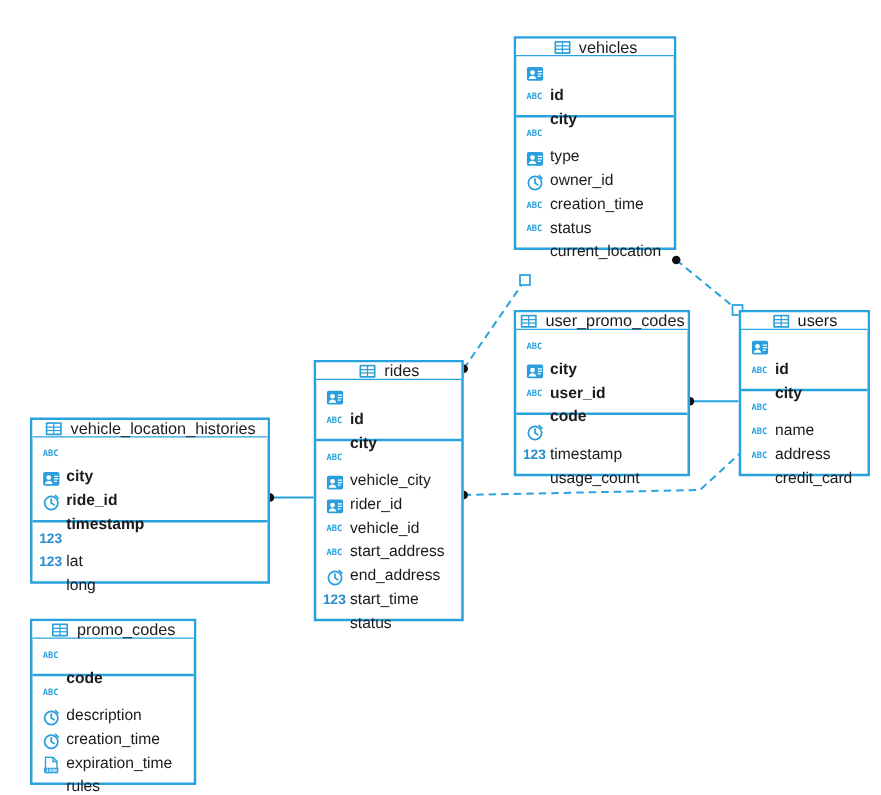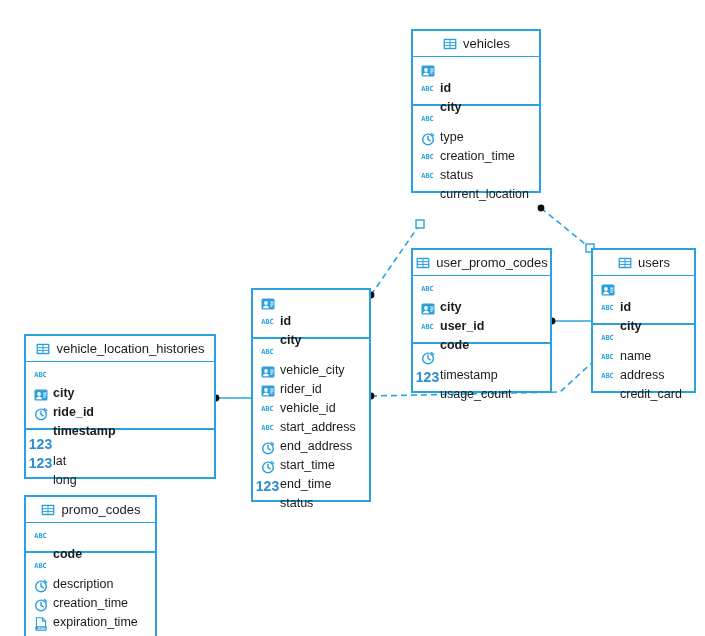--- a/index.html
+++ b/index.html
@@ -27,21 +27,21 @@
   }
   .entity {
     position: absolute;
     box-sizing: border-box;
     background: #ffffff;
     border: 2px solid #29a3df;
     z-index: 2;
   }
   .entity-header {
     box-sizing: border-box;
-    height: 26px;
+    height: 14px;
     display: flex;
     align-items: center;
     justify-content: center;
     gap: 6px;
     border-bottom: 1px solid #29a3df;
     background: #ffffff;
     padding: 0 4px;
   }
   .entity-title {
     font-size: 13px;
@@ -87,21 +87,21 @@
     font-family: "DejaVu Sans Mono", monospace;
     font-size: 7px;
     font-weight: bold;
     color: #29a3df;
     letter-spacing: 0px;
     line-height: 1;
     text-align: center;
   }
   .ic-num {
     font-family: "Liberation Sans", sans-serif;
-    font-size: 14px;
+    font-size: 11px;
     font-weight: bold;
     color: #2a8fd0;
     line-height: 1;
   }
 </style>
 </head>
 <body>
 
 <div id="canvas">
   <svg id="edges" viewBox="0 0 705 636" width="705" height="636">
@@ -164,20 +164,33 @@
         </div>
       </div>
       <div class="field-group">
         <div class="field">
           <span class="ic ic-abc">ABC</span>
           <span class="field-label">type</span>
         </div>
         <div class="field">
           <span class="ic">
             <svg width="14" height="14" viewBox="0 0 14 14">
+              <rect x="0.5" y="1.5" width="13" height="11" rx="1.5" fill="#2a9fdc"></rect>
+              <circle cx="5" cy="6" r="1.9" fill="#ffffff"></circle>
+              <path d="M1.9 11.2c0.4-1.8 1.7-2.6 3.1-2.6s2.7 0.8 3.1 2.6z" fill="#ffffff"></path>
+              <rect x="9.2" y="4.6" width="3.4" height="1" fill="#ffffff"></rect>
+              <rect x="9.2" y="6.6" width="3.4" height="1" fill="#ffffff"></rect>
+              <rect x="9.2" y="8.6" width="2.4" height="1" fill="#ffffff"></rect>
+            </svg>
+          </span>
+          <span class="field-label">owner_id</span>
+        </div>
+        <div class="field">
+          <span class="ic">
+            <svg width="14" height="14" viewBox="0 0 14 14">
               <circle cx="7" cy="7.4" r="5.3" fill="none" stroke="#2a9fdc" stroke-width="1.4"></circle>
               <path d="M7 4.2V7.4l2.3 1.5" fill="none" stroke="#2a9fdc" stroke-width="1.4" stroke-linecap="round"></path>
               <path d="M10.4 1.4l2.2 2.2" stroke="#2a9fdc" stroke-width="1.4" stroke-linecap="round"></path>
             </svg>
           </span>
           <span class="field-label">creation_time</span>
         </div>
         <div class="field">
           <span class="ic ic-abc">ABC</span>
           <span class="field-label">status</span>
@@ -286,20 +299,34 @@
           <span class="ic ic-abc">ABC</span>
           <span class="field-label">address</span>
         </div>
         <div class="field">
           <span class="ic ic-abc">ABC</span>
           <span class="field-label">credit_card</span>
         </div>
       </div>
     </div>
     <div class="entity" style="left: 251px; top: 288px; width: 120px;">
+      <div class="entity-header">
+        <span class="ic">
+          <svg width="14" height="14" viewBox="0 0 14 14">
+            <rect x="0.6" y="1.8" width="12.8" height="10.4" rx="0.8" fill="#2a9fdc"></rect>
+            <rect x="1.9" y="3.1" width="4.6" height="2.1" fill="#ffffff"></rect>
+            <rect x="7.5" y="3.1" width="4.6" height="2.1" fill="#ffffff"></rect>
+            <rect x="1.9" y="6.2" width="4.6" height="1.7" fill="#ffffff"></rect>
+            <rect x="7.5" y="6.2" width="4.6" height="1.7" fill="#ffffff"></rect>
+            <rect x="1.9" y="8.9" width="4.6" height="1.9" fill="#ffffff"></rect>
+            <rect x="7.5" y="8.9" width="4.6" height="1.9" fill="#ffffff"></rect>
+          </svg>
+        </span>
+        <span class="entity-title">rides</span>
+      </div>
       <div class="field-group keys">
         <div class="field key">
           <span class="ic">
             <svg width="14" height="14" viewBox="0 0 14 14">
               <rect x="0.5" y="1.5" width="13" height="11" rx="1.5" fill="#2a9fdc"></rect>
               <circle cx="5" cy="6" r="1.9" fill="#ffffff"></circle>
               <path d="M1.9 11.2c0.4-1.8 1.7-2.6 3.1-2.6s2.7 0.8 3.1 2.6z" fill="#ffffff"></path>
               <rect x="9.2" y="4.6" width="3.4" height="1" fill="#ffffff"></rect>
               <rect x="9.2" y="6.6" width="3.4" height="1" fill="#ffffff"></rect>
               <rect x="9.2" y="8.6" width="2.4" height="1" fill="#ffffff"></rect>
@@ -353,30 +380,20 @@
         </div>
         <div class="field">
           <span class="ic">
             <svg width="14" height="14" viewBox="0 0 14 14">
               <circle cx="7" cy="7.4" r="5.3" fill="none" stroke="#2a9fdc" stroke-width="1.4"></circle>
               <path d="M7 4.2V7.4l2.3 1.5" fill="none" stroke="#2a9fdc" stroke-width="1.4" stroke-linecap="round"></path>
               <path d="M10.4 1.4l2.2 2.2" stroke="#2a9fdc" stroke-width="1.4" stroke-linecap="round"></path>
             </svg>
           </span>
           <span class="field-label">start_time</span>
-        </div>
-        <div class="field">
-          <span class="ic">
-            <svg width="14" height="14" viewBox="0 0 14 14">
-              <circle cx="7" cy="7.4" r="5.3" fill="none" stroke="#2a9fdc" stroke-width="1.4"></circle>
-              <path d="M7 4.2V7.4l2.3 1.5" fill="none" stroke="#2a9fdc" stroke-width="1.4" stroke-linecap="round"></path>
-              <path d="M10.4 1.4l2.2 2.2" stroke="#2a9fdc" stroke-width="1.4" stroke-linecap="round"></path>
-            </svg>
-          </span>
-          <span class="field-label">end_time</span>
         </div>
         <div class="field">
           <span class="ic ic-num">123</span>
           <span class="field-label">status</span>
         </div>
       </div>
     </div>
     <div class="entity" style="left: 24px; top: 334px; width: 192px;">
       <div class="entity-header">
         <span class="ic">

